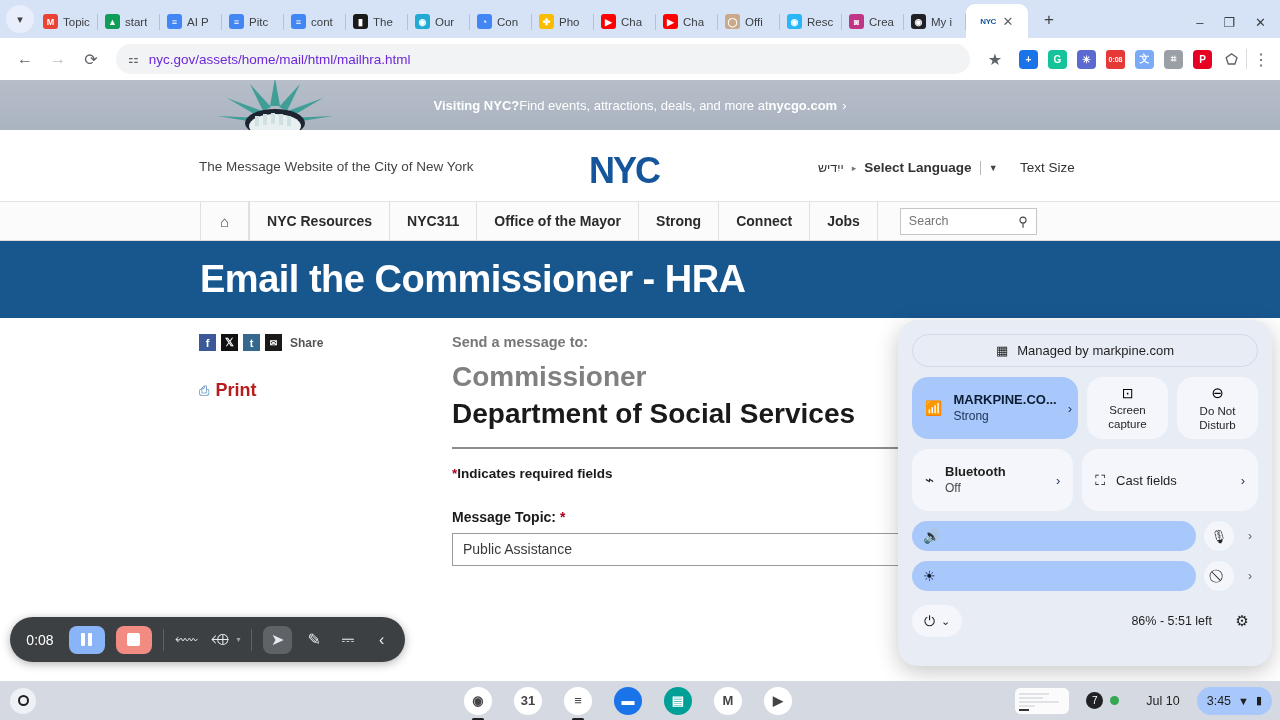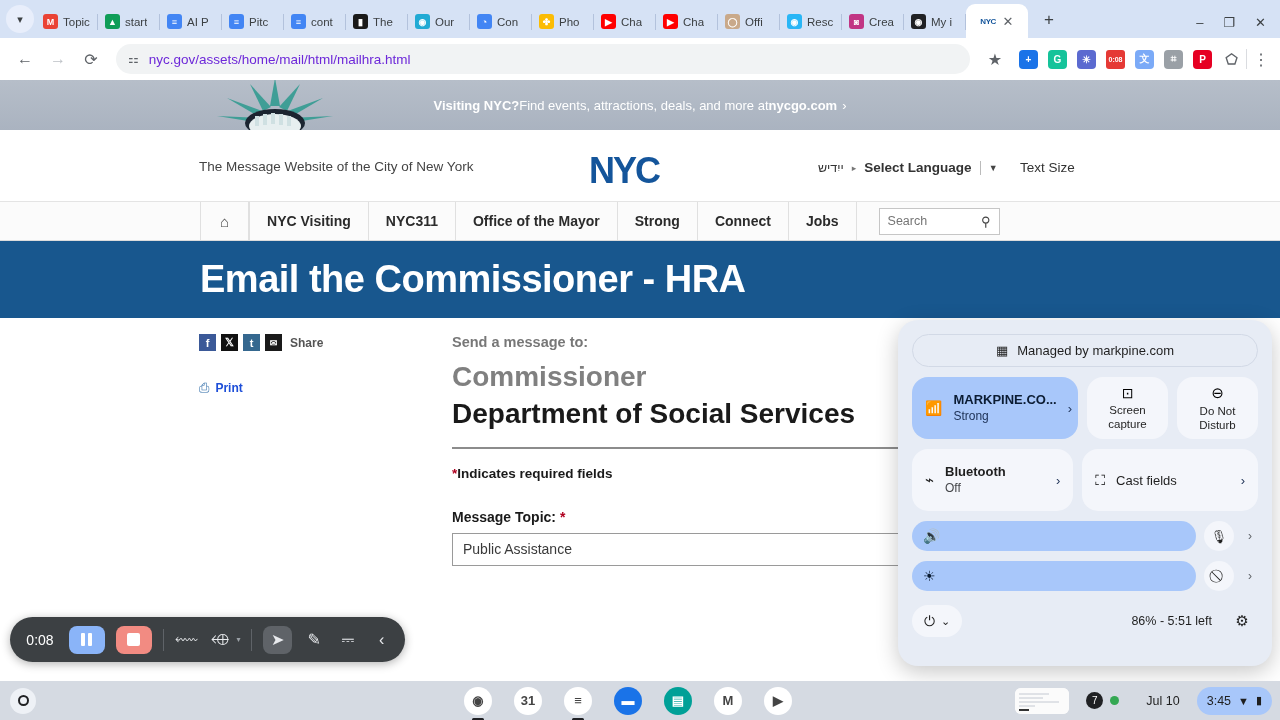--- a/index.html
+++ b/index.html
@@ -74,41 +74,41 @@
   .lang-div { width:1px; height:14px; background:#bbb; }
   .caret { font-size:9px; color:#444; }
   .textsize { position:absolute; left:1020px; top:30px; font-size:13.5px; color:#333; }
 
   .navbar { height:39px; background:#fbfbfb; border-bottom:1px solid #dcdcdc; display:flex; align-items:stretch;
             padding-left:200px; }
   .navitem { display:flex; align-items:center; padding:0 17px; font-size:14px; font-weight:bold; color:#2b2b2b;
              border-right:1px solid #e0e0e0; }
   .navitem:first-child { border-left:1px solid #e0e0e0; }
   .nav-home { font-size:15px; padding:0 19px; color:#444; }
-  .searchbox { margin-left:22px; align-self:center; width:121px; height:27px; border:1px solid #c6c6c6;
+  .searchbox { margin-left:22px; align-self:center; width:137px; height:27px; border:1px solid #c6c6c6;
                display:flex; align-items:center; justify-content:space-between; padding:0 8px; background:#fff; }
   .searchbox span { font-size:12.5px; color:#757575; }
   .searchbox .mag { font-size:13px; color:#444; }
 
   .hero { height:77px; background:#18578e; display:flex; align-items:center; padding-left:200px; }
   .hero h1 { color:#fff; font-size:38px; font-weight:bold; letter-spacing:-0.5px; }
 
   .content { position:relative; padding-top:14px; }
   .share-col { position:absolute; left:199px; top:16px; }
   .share-row { display:flex; align-items:center; gap:5px; }
   .sq { width:17px; height:17px; display:flex; align-items:center; justify-content:center;
         font-size:11px; color:#fff; font-weight:bold; }
   .sq.fb { background:#3b5998; }
   .sq.x { background:#111; font-size:11px; }
   .sq.tu { background:#35688f; }
   .sq.em { background:#1a1a1a; font-size:9px; }
   .share-label { font-size:12px; color:#555; font-weight:bold; margin-left:3px; }
   .print-row { display:flex; align-items:center; gap:6px; margin-top:29px; }
   .print-ico { color:#2f6ca8; font-size:13px; }
-  .print-txt { font-size:12px; color:#1d4ed8; font-weight:bold; }
+  .print-txt { font-size:18px; color:#b91c1c; font-weight:bold; }
 
   .form-col { position:absolute; left:412px; top:16px; width:500px;margin-left:40px; }
   .sendto { font-size:14.5px; font-weight:bold; color:#777; margin-bottom:9px; }
   .recip1 { font-size:28px; font-weight:bold; color:#1a1a1a; line-height:1.32; }
   .recip2 { font-size:28px; font-weight:bold; color:#808080; line-height:1.32; }
   .recip3 { font-size:28px; font-weight:bold; color:#1a1a1a; line-height:1.32; }
   .hr { border-top:2px solid #8c8c8c; margin:14px 0 17px 0; width:475px; }
   .required { font-size:13.5px; font-weight:bold; color:#1a1a1a; }
   .required .ast { color:#b00020; }
   .fld-label { font-size:14px; font-weight:bold; color:#1a1a1a; margin-top:28px; }
@@ -355,21 +355,21 @@
           <span class="lang-sel">Select Language</span>
           <span class="lang-div"></span>
           <span class="caret">▼</span>
         </div>
         <div class="textsize">Text Size</div>
       </div>
 
       <div class="navbar">
         <div class="navitem nav-home">⌂</div>
         <div id="nav-host" style="display:flex;">
-            <div class="navitem">NYC Visiting</div>
+            <div class="navitem">NYC Resources</div>
             <div class="navitem">NYC311</div>
             <div class="navitem">Office of the Mayor</div>
             <div class="navitem">Strong</div>
             <div class="navitem">Connect</div>
             <div class="navitem">Jobs</div>
           </div>
         <div class="searchbox">
           <span>Search</span>
           <span class="mag">⚲</span>
         </div>

